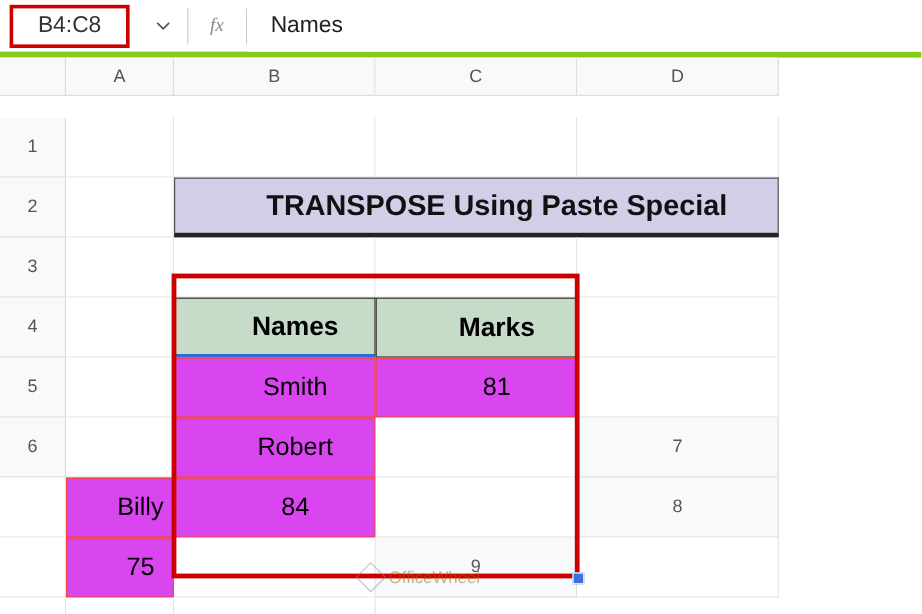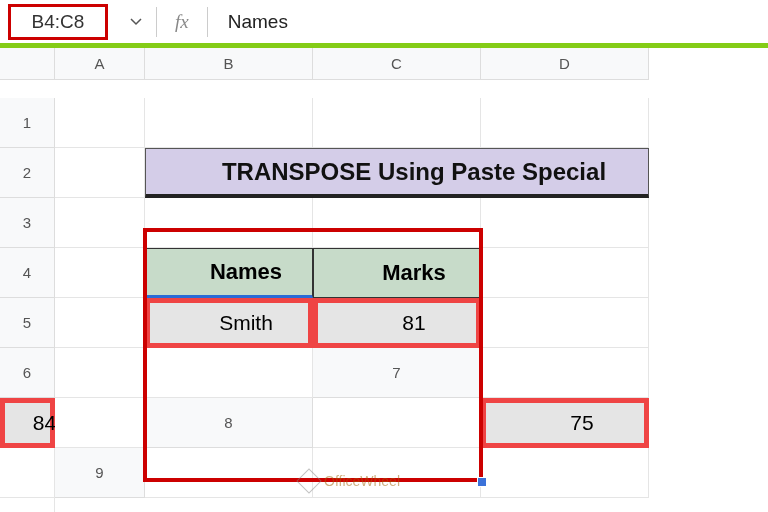--- a/index.html
+++ b/index.html
@@ -33,21 +33,21 @@
   .dropdown-wrap {
     padding: 0 14px;
     display: flex;
     align-items: center;
     color: #555;
   }
   .fx-label {
     font-style: italic;
     font-family: Georgia, serif;
     color: #888;
-    font-size: 19px;
+    font-size: 16px;
     padding: 0 18px;
   }
   .formula-divider {
     width: 1px;
     height: 30px;
     background: #ccc;
   }
   .formula-input {
     flex: 1;
     padding-left: 20px;
@@ -96,22 +96,22 @@
     border-bottom: 4px solid #222;
   }
   .th-cell {
     background: #c7dbc9;
     font-weight: bold;
     font-size: 22px;
     border: 1px solid #333;
   }
   .th-b { border-bottom: 3px solid #2a6bd6; }
   .td-cell {
-    background: #e5e5e5;
-    border: 5px solid #ef4444;
+    background: #d946ef;
+    border: 1px solid #ef4444;
     font-size: 21px;
   }
   .sel-overlay {
     position: absolute;
     border: 4px solid #c00;
     pointer-events: none;
   }
   .sel-handle {
     position: absolute;
     width: 10px;
@@ -183,24 +183,26 @@
   <div class="cell"></div>
 
   <div class="row-header">5</div>
   <div class="cell"></div>
   <div class="cell td-cell">Smith</div>
   <div class="cell td-cell">81</div>
   <div class="cell"></div>
 
   <div class="row-header">6</div>
   <div class="cell"></div>
+  <div class="cell td-cell">Robert</div>
   <div class="cell"></div>
 
   <div class="row-header">7</div>
   <div class="cell"></div>
+  <div class="cell td-cell">Billy</div>
   <div class="cell td-cell">84</div>
   <div class="cell"></div>
 
   <div class="row-header">8</div>
   <div class="cell"></div>
   <div class="cell td-cell">75</div>
   <div class="cell"></div>
 
   <div class="row-header">9</div>
   <div class="cell"></div>

